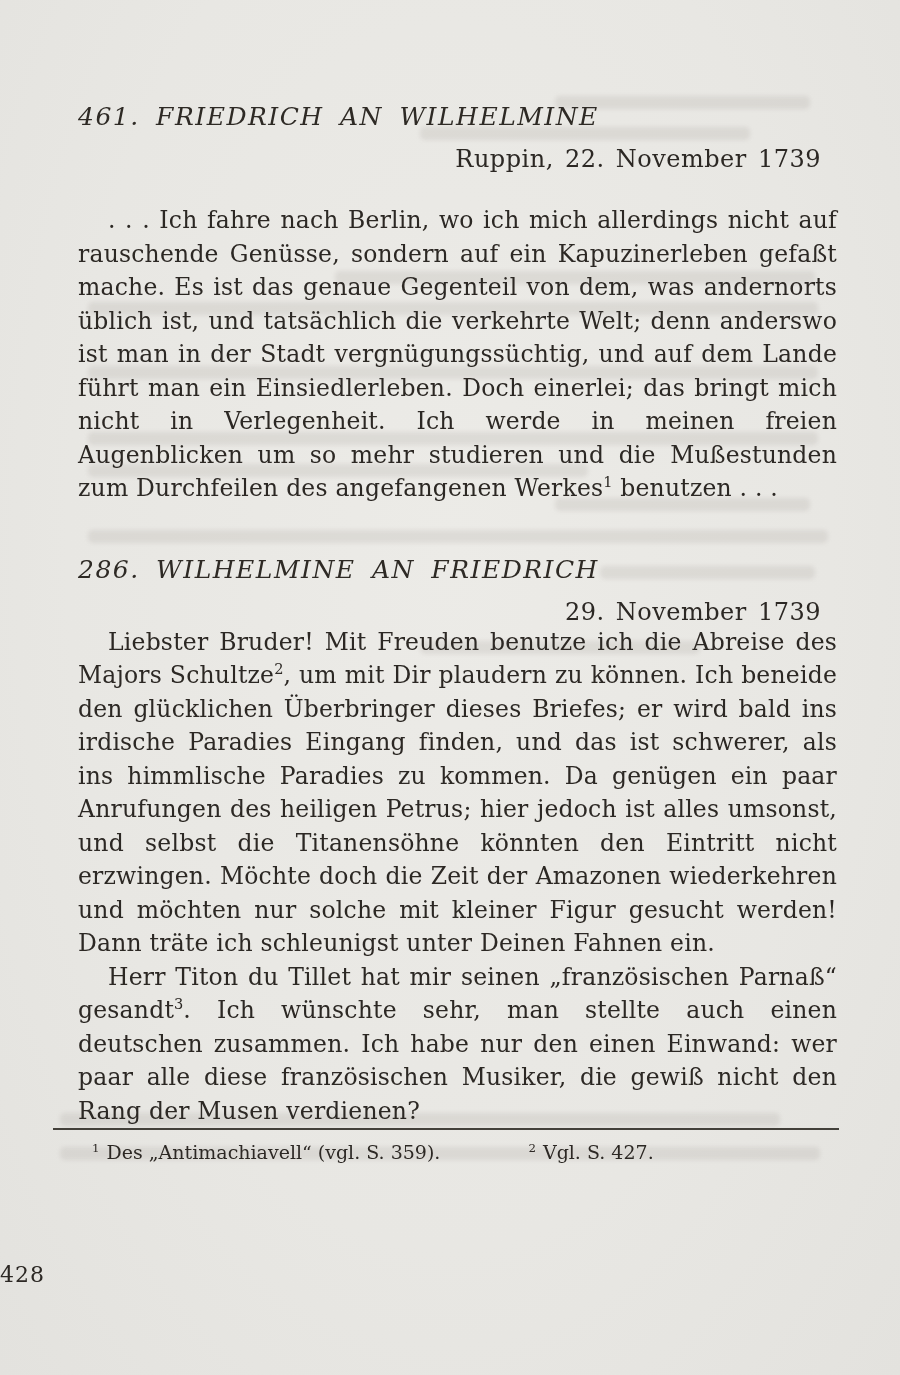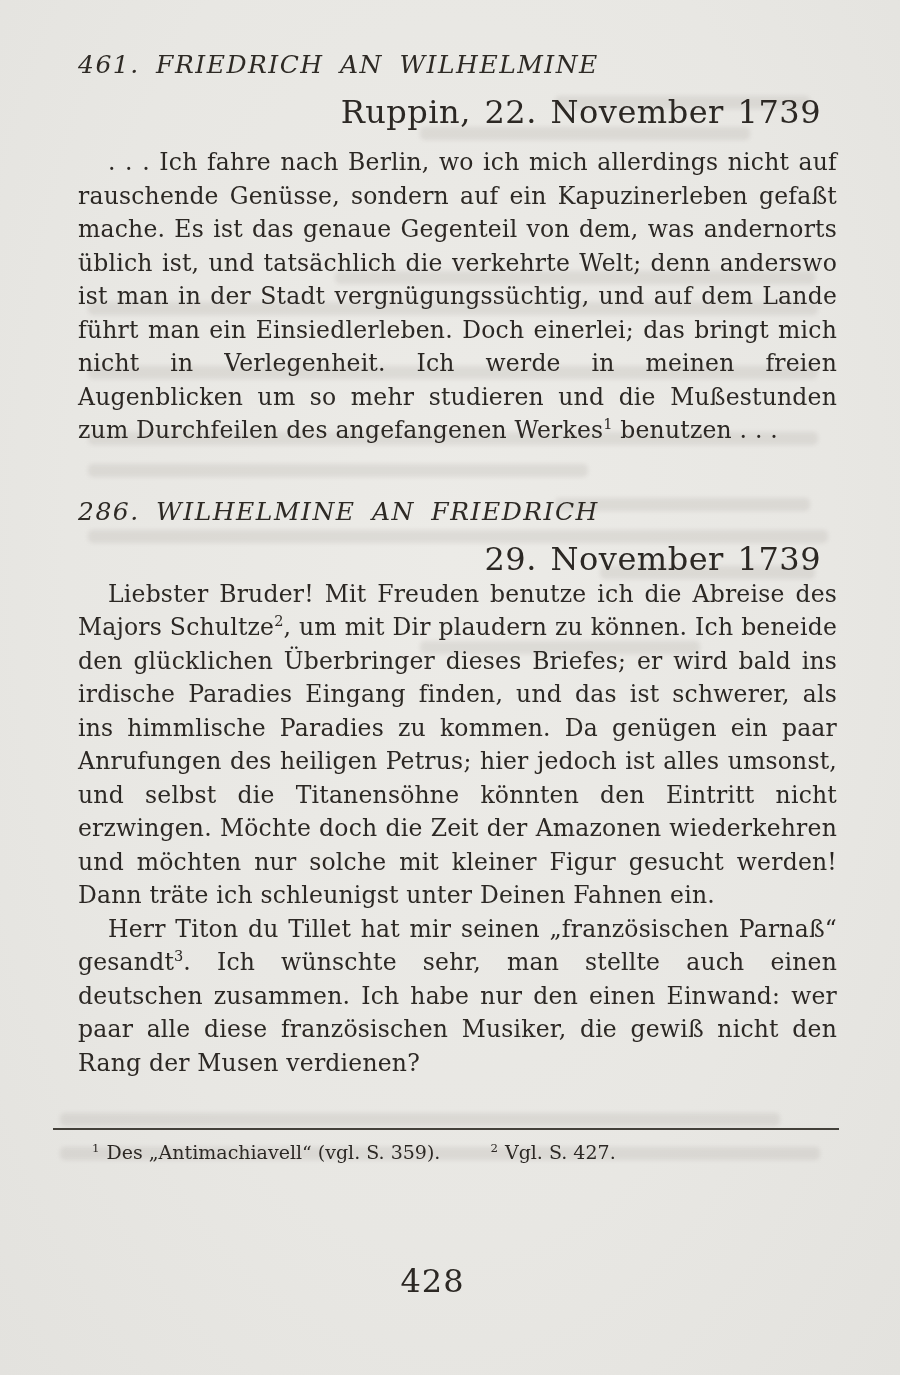--- a/index.html
+++ b/index.html
@@ -9,21 +9,21 @@
     background-image: radial-gradient(ellipse at 50% 40%, #ecebe7 0%, #e8e7e3 60%, #e3e2de 100%);
     font-family: "DejaVu Serif", "Liberation Serif", serif;
     color: #2c2824;
     overflow: hidden;
     position: relative;
   }
   .page {
     position: relative;
     box-sizing: border-box;
     width: 900px; height: 1371px;
-    padding: 50px 63px 0 78px;
+    padding: 102px 63px 0 78px;
     z-index: 2;
   }
   
   .bleed {
     position: absolute;
     height: 13px;
     background: rgba(138, 131, 120, 0.14);
     filter: blur(2.2px);
     border-radius: 5px;
     z-index: 1;
@@ -32,35 +32,35 @@
     font-style: italic;
     font-weight: normal;
     font-size: 25px;
     letter-spacing: 1.5px;
     word-spacing: 7px;
     margin: 0;
     color: #2e2a25;
   }
   .dateline {
     text-align: right;
-    font-size: 32px;
+    font-size: 24px;
     padding-right: 16px;
     margin-top: 14px;
     letter-spacing: 0.5px;
     word-spacing: 3px;
   }
   .body-par {
     font-size: 23.5px;
     line-height: 33.5px;
     text-align: justify;
     margin: 0;
     text-indent: 30px;
     letter-spacing: 0.2px;
   }
-  .letter-461 .body-par { margin-top: 15px; }
+  .letter-461 .body-par { margin-top: 31px; }
   .letter-462 { margin-top: 49px; }
   .letter-462 .dateline { }
   .letter-462 .body-par:first-of-type { }
   sup.fn-ref {
     font-size: 62%;
     vertical-align: super;
     line-height: 0;
     letter-spacing: 0;
   }
   .footnotes {
@@ -68,35 +68,34 @@
     left: 53px;
     top: 1128px;
     width: 786px;
     border-top: 2px solid #43403a;
     padding-top: 9px;
     font-size: 19px;
     line-height: 27.5px;
     z-index: 2;
   }
   .fn-row { padding-left: 9px; text-indent: 30px; }
-  .fn-item + .fn-item { margin-left: 50px; text-align: right; }
+  .fn-item + .fn-item { margin-left: 88px; text-align: right; }
   .fn-par {
     margin: 0;
     padding-left: 9px;
     text-align: justify;
     text-indent: 30px;
   }
   .fn-marker { margin-right: 7px; }
   .page-number {
     position: absolute;
     top: 1262px;
     left: 0;
     width: 865px;
-    text-align: center;
-    font-size: 32px;
+    font-size: 22px;
     letter-spacing: 1px;
     z-index: 2;
   }
 </style>
 </head>
 <body>
 
 <div class="bleed" style="left:555px; top:96px;  width:255px;"></div>
 <div class="bleed" style="left:420px; top:127px; width:330px;"></div>
 <div class="bleed" style="left:335px; top:271px; width:480px;"></div>

